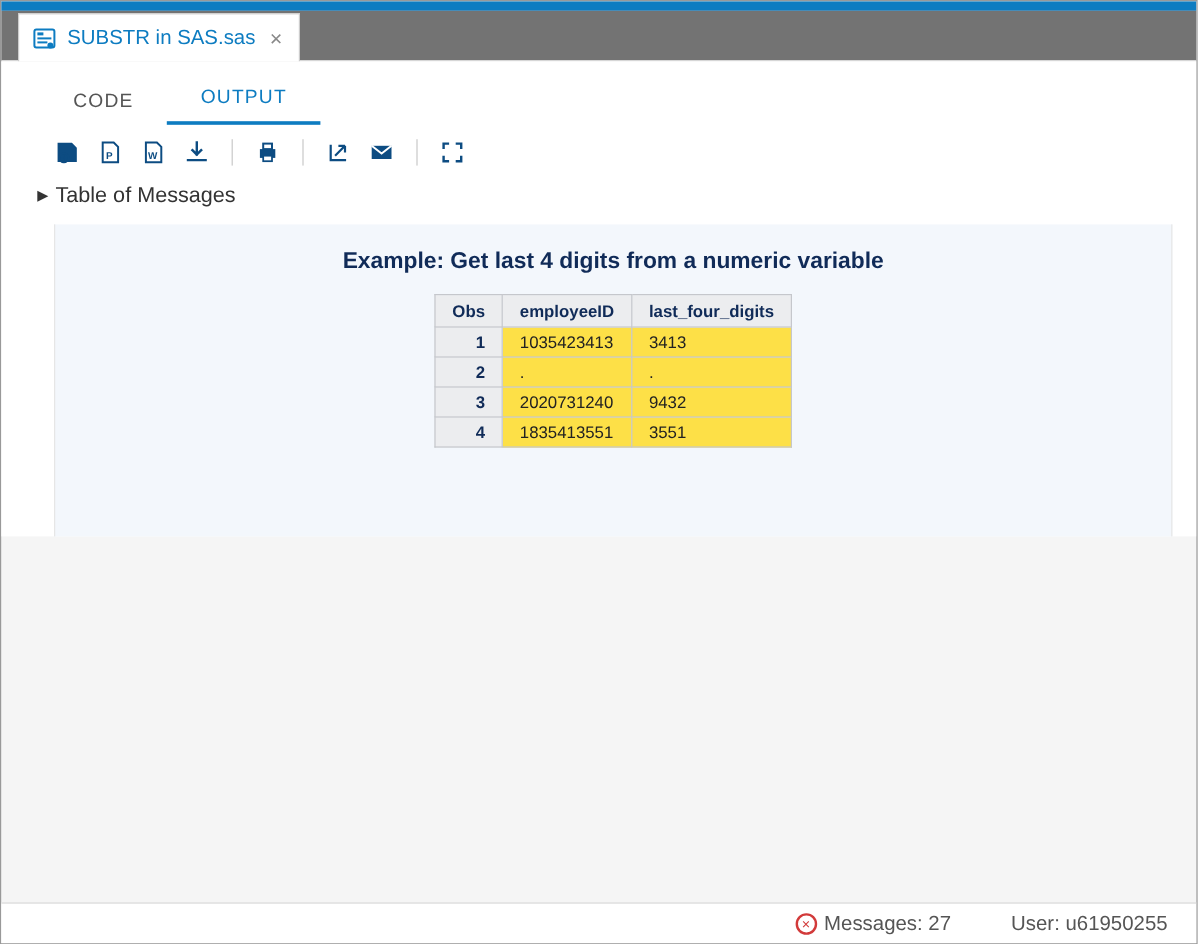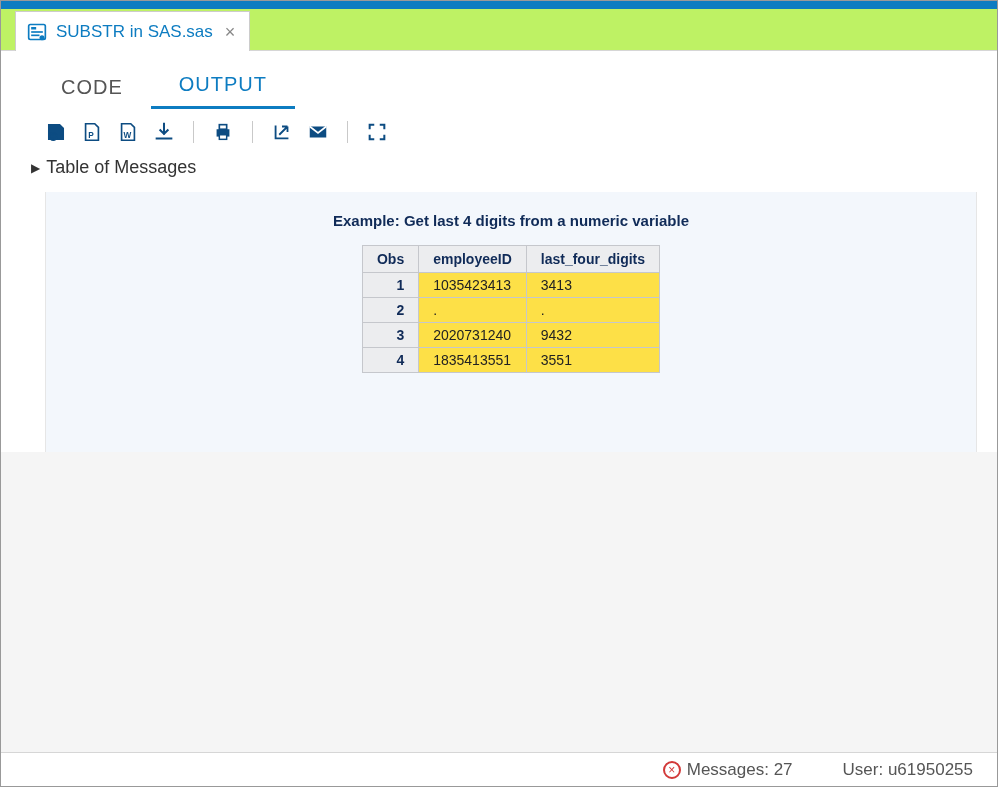--- a/index.html
+++ b/index.html
@@ -14,21 +14,21 @@
     position: relative;
   }
   .topbar {
     height: 8px;
     background: #0d7cc1;
   }
   .filetab-row {
     display: flex;
     align-items: flex-end;
     padding-left: 14px;
-    background: #bef264;
+    background: #737373;
     border-bottom: 1px solid #d6d6d6;
     height: 42px;
     gap: 0;
   }
   .filetab {
     display: flex;
     align-items: center;
     gap: 8px;
     padding: 8px 14px 8px 10px;
     font-size: 17px;
@@ -56,21 +56,21 @@
     background: #fff;
     margin: 0;
     padding: 0;
   }
   .subtabs {
     display: flex;
     align-items: flex-end;
     gap: 0;
     padding-left: 32px;
     padding-top: 16px;
-    font-size: 20px;
+    font-size: 16px;
     letter-spacing: 1px;
     color: #555;
   }
   .subtab {
     padding: 6px 28px 10px 28px;
     cursor: pointer;
   }
   .subtab.active {
     color: #0d7cc1;
     border-bottom: 3px solid #0d7cc1;
@@ -110,21 +110,21 @@
     margin: 6px 20px 10px 44px;
     padding: 20px 10px 40px 10px;
     min-height: 260px;
     border-left: 1px solid #e6e6e6;
     border-right: 1px solid #e6e6e6;
   }
   .proc-title {
     text-align: center;
     font-weight: bold;
     color: #102b58;
-    font-size: 15px;
+    font-size: 19px;
     margin-bottom: 16px;
   }
   table.sas-table {
     margin: 0 auto;
     border-collapse: collapse;
     font-size: 14px;
   }
   table.sas-table th {
     background: #ecedef;
     color: #102b58;

